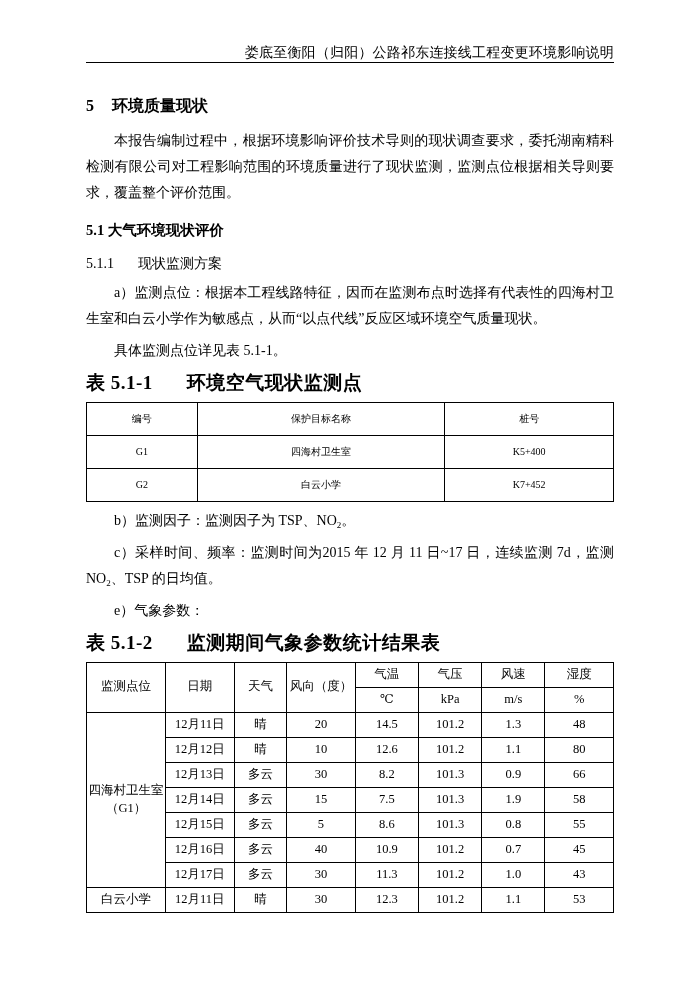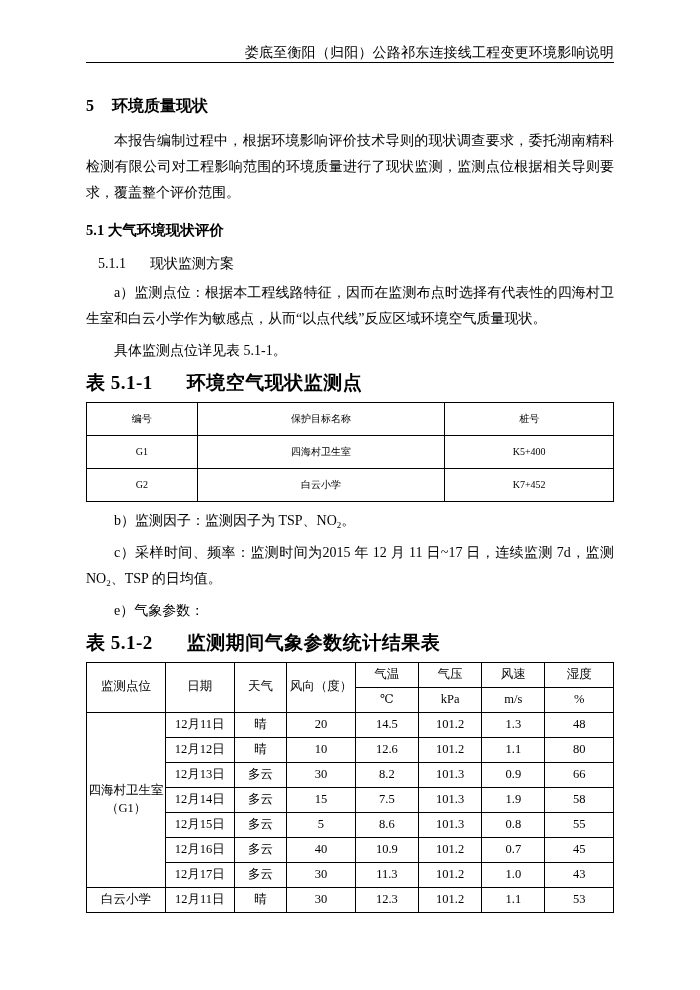--- a/index.html
+++ b/index.html
@@ -67,21 +67,20 @@
   }
   h3.sec {
     font-size: 14px;
     font-weight: normal;
     margin: 12px 0 6px 0;
     line-height: 1.5;
   }
   h3.sec .num {
     display: inline-block;
     width: 52px;
-    margin-left: 12px;
   }
   p.para {
     font-size: 14px;
     line-height: 1.85;
     margin: 6px 0;
     text-align: justify;
     text-justify: inter-ideograph;
     text-indent: 28px;
   }
   sub { font-size: 9px; vertical-align: baseline; position: relative; top: 3px; }

